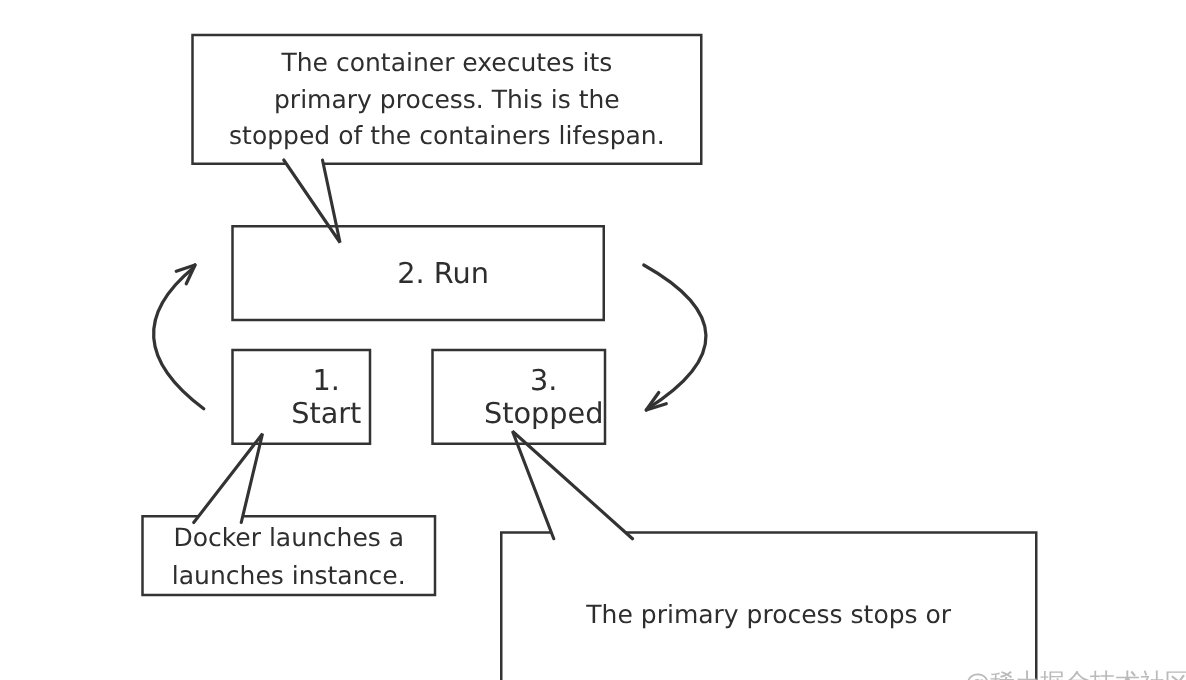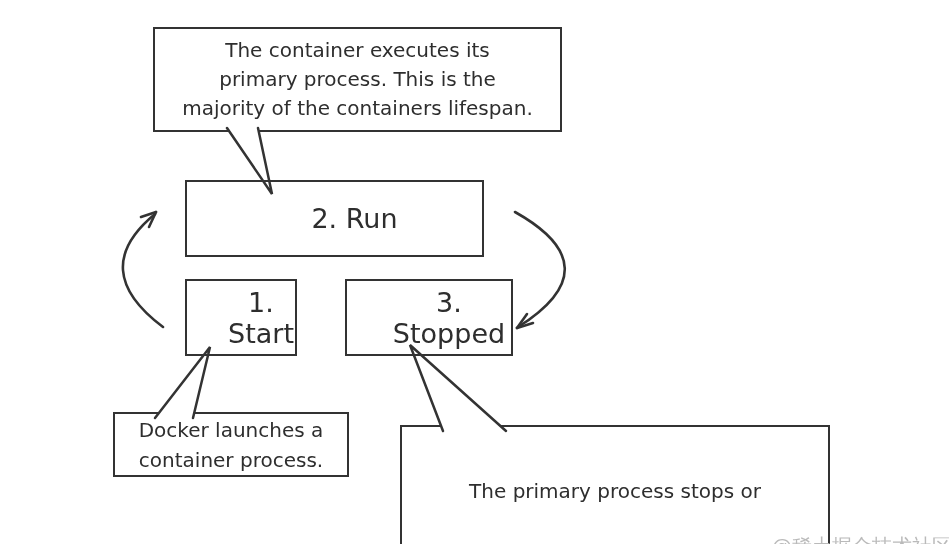--- a/index.html
+++ b/index.html
@@ -32,27 +32,27 @@
     z-index: 1;
     flex-direction: column;
     line-height: 29px;
     font-size: 20px;
   }
   .callout .line { white-space: nowrap; }
   
   .state {
     background: transparent;
     z-index: 3;
-    font-size: 27px;
+    font-size: 23px;
     padding-left: 40px;
   }
   #callout-top    { left: 153px; top: 5px;   width: 409px; height: 105px; }
   #state-run      { left: 185px; top: 158px; width: 299px; height: 77px; }
   #state-start    { left: 185px; top: 257px; width: 112px; height: 77px; }
-  #state-stopped  { left: 345px; top: 257px; width: 168px; height: 77px; }
+  #state-stopped  { left: 345px; top: 257px; width: 140px; height: 77px; }
   #callout-start  { left: 113px; top: 390px; width: 236px; height: 65px; line-height: 30px; }
   #callout-stopped{ left: 400px; top: 403px; width: 430px; height: 132px; }
   .overlay-svg {
     position: absolute;
     left: 0; top: 0;
     width: 949px;
     height: 544px;
     z-index: 2;
     pointer-events: none;
   }
@@ -68,26 +68,26 @@
   }
 </style>
 </head>
 <body>
 
 <div class="canvas">
 
   <div class="box callout" id="callout-top">
     <div class="line">The container executes its</div>
     <div class="line">primary process. This is the</div>
-    <div class="line">majority of the containers lifespan.</div>
+    <div class="line">stopped of the containers lifespan.</div>
   </div>
 
   <div class="box callout" id="callout-start">
     <div class="line">Docker launches a</div>
-    <div class="line">container process.</div>
+    <div class="line">launches instance.</div>
   </div>
 
   <div class="box callout" id="callout-stopped">
     <div class="line">The primary process stops or</div>
   </div>
 
   <svg class="overlay-svg" viewBox="0 0 949 544">
 
     <path d="M 227 106 L 272 172 L 258 106" fill="#ffffff" stroke="#333333" stroke-width="2.5" stroke-linecap="round"></path>
     <path d="M 155 396 L 210 325 L 193 396" fill="#ffffff" stroke="#333333" stroke-width="2.5" stroke-linecap="round"></path>

